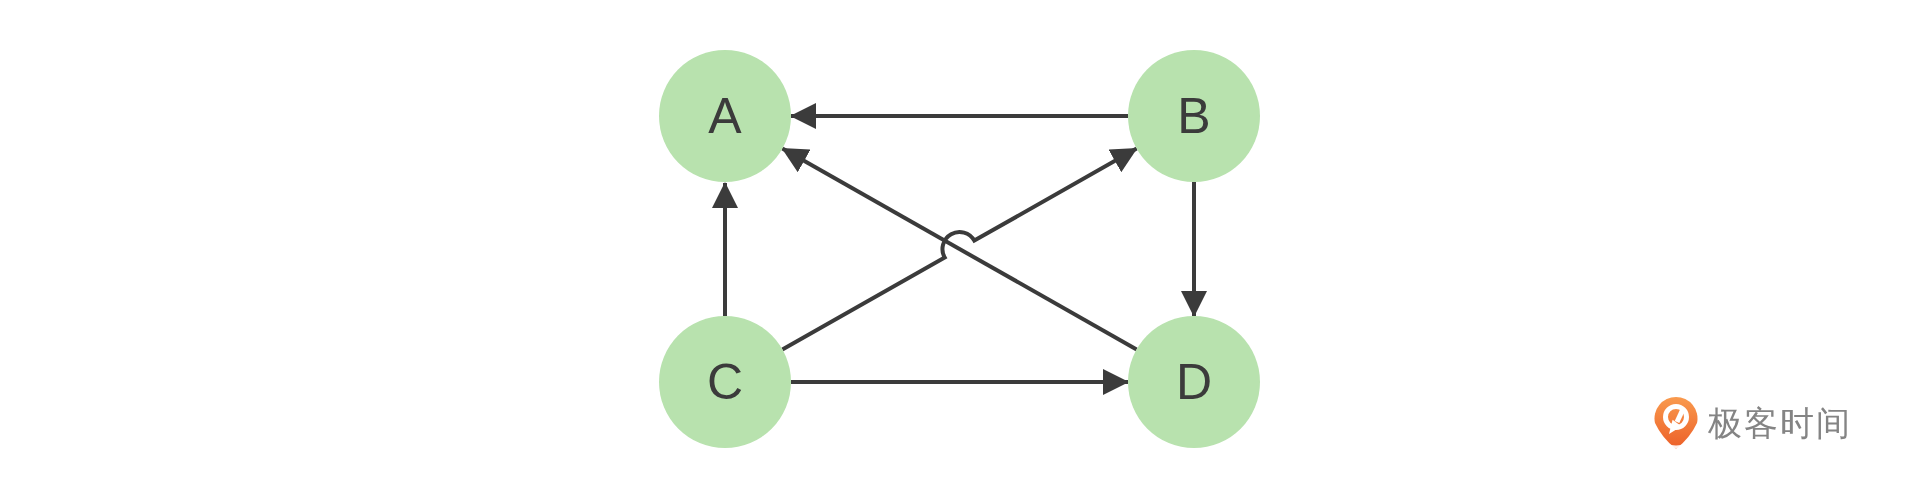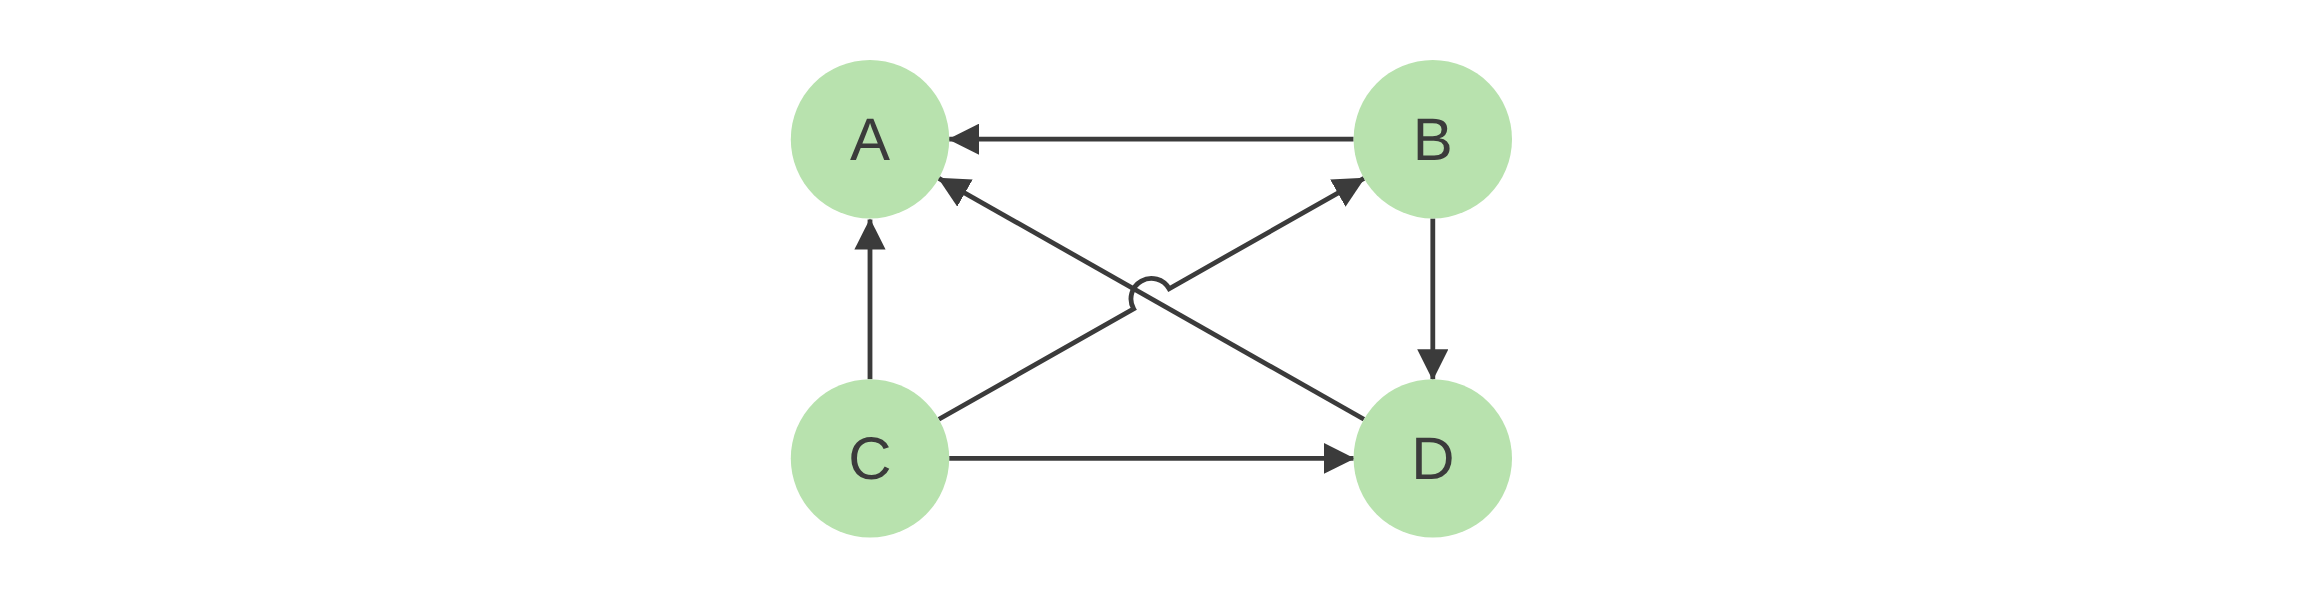--- a/index.html
+++ b/index.html
@@ -83,14 +83,34 @@
     <g>
       <circle class="node-circle" cx="725" cy="382" r="66"></circle>
       <text class="node-label" x="725" y="399">C</text>
     </g>
     <g>
       <circle class="node-circle" cx="1194" cy="382" r="66"></circle>
       <text class="node-label" x="1194" y="399">D</text>
     </g>
   </svg>
 
+  <div class="logo">
+    <svg width="48" height="54" viewBox="0 0 48 54">
+      <defs>
+        <linearGradient id="gtOrange" x1="0" y1="0" x2="0" y2="1">
+          <stop offset="0" stop-color="#f99a4e"></stop>
+          <stop offset="1" stop-color="#ec5f28"></stop>
+        </linearGradient>
+      </defs>
+
+      <path d="M3,27 A21.5,21.5 0 1 1 45,27 Q38,42 24,53 Q10,42 3,27 Z" fill="url(#gtOrange)"></path>
+
+      <circle cx="24" cy="21" r="10.5" fill="none" stroke="#ffffff" stroke-width="5"></circle>
+
+      <path d="M31,13 L25,26" stroke="#ffffff" stroke-width="5" fill="none"></path>
+      <polygon points="17,38 29.4,30.2 20.6,23.8" fill="#ffffff"></polygon>
+
+      <path d="M14,47 Q24,52 34,47 L24,53 Z" fill="#ffffff" opacity="0.9"></path>
+    </svg>
+    <span class="logo-text">极客时间</span>
+  </div>
 
 </div>
 
 </body></html>

